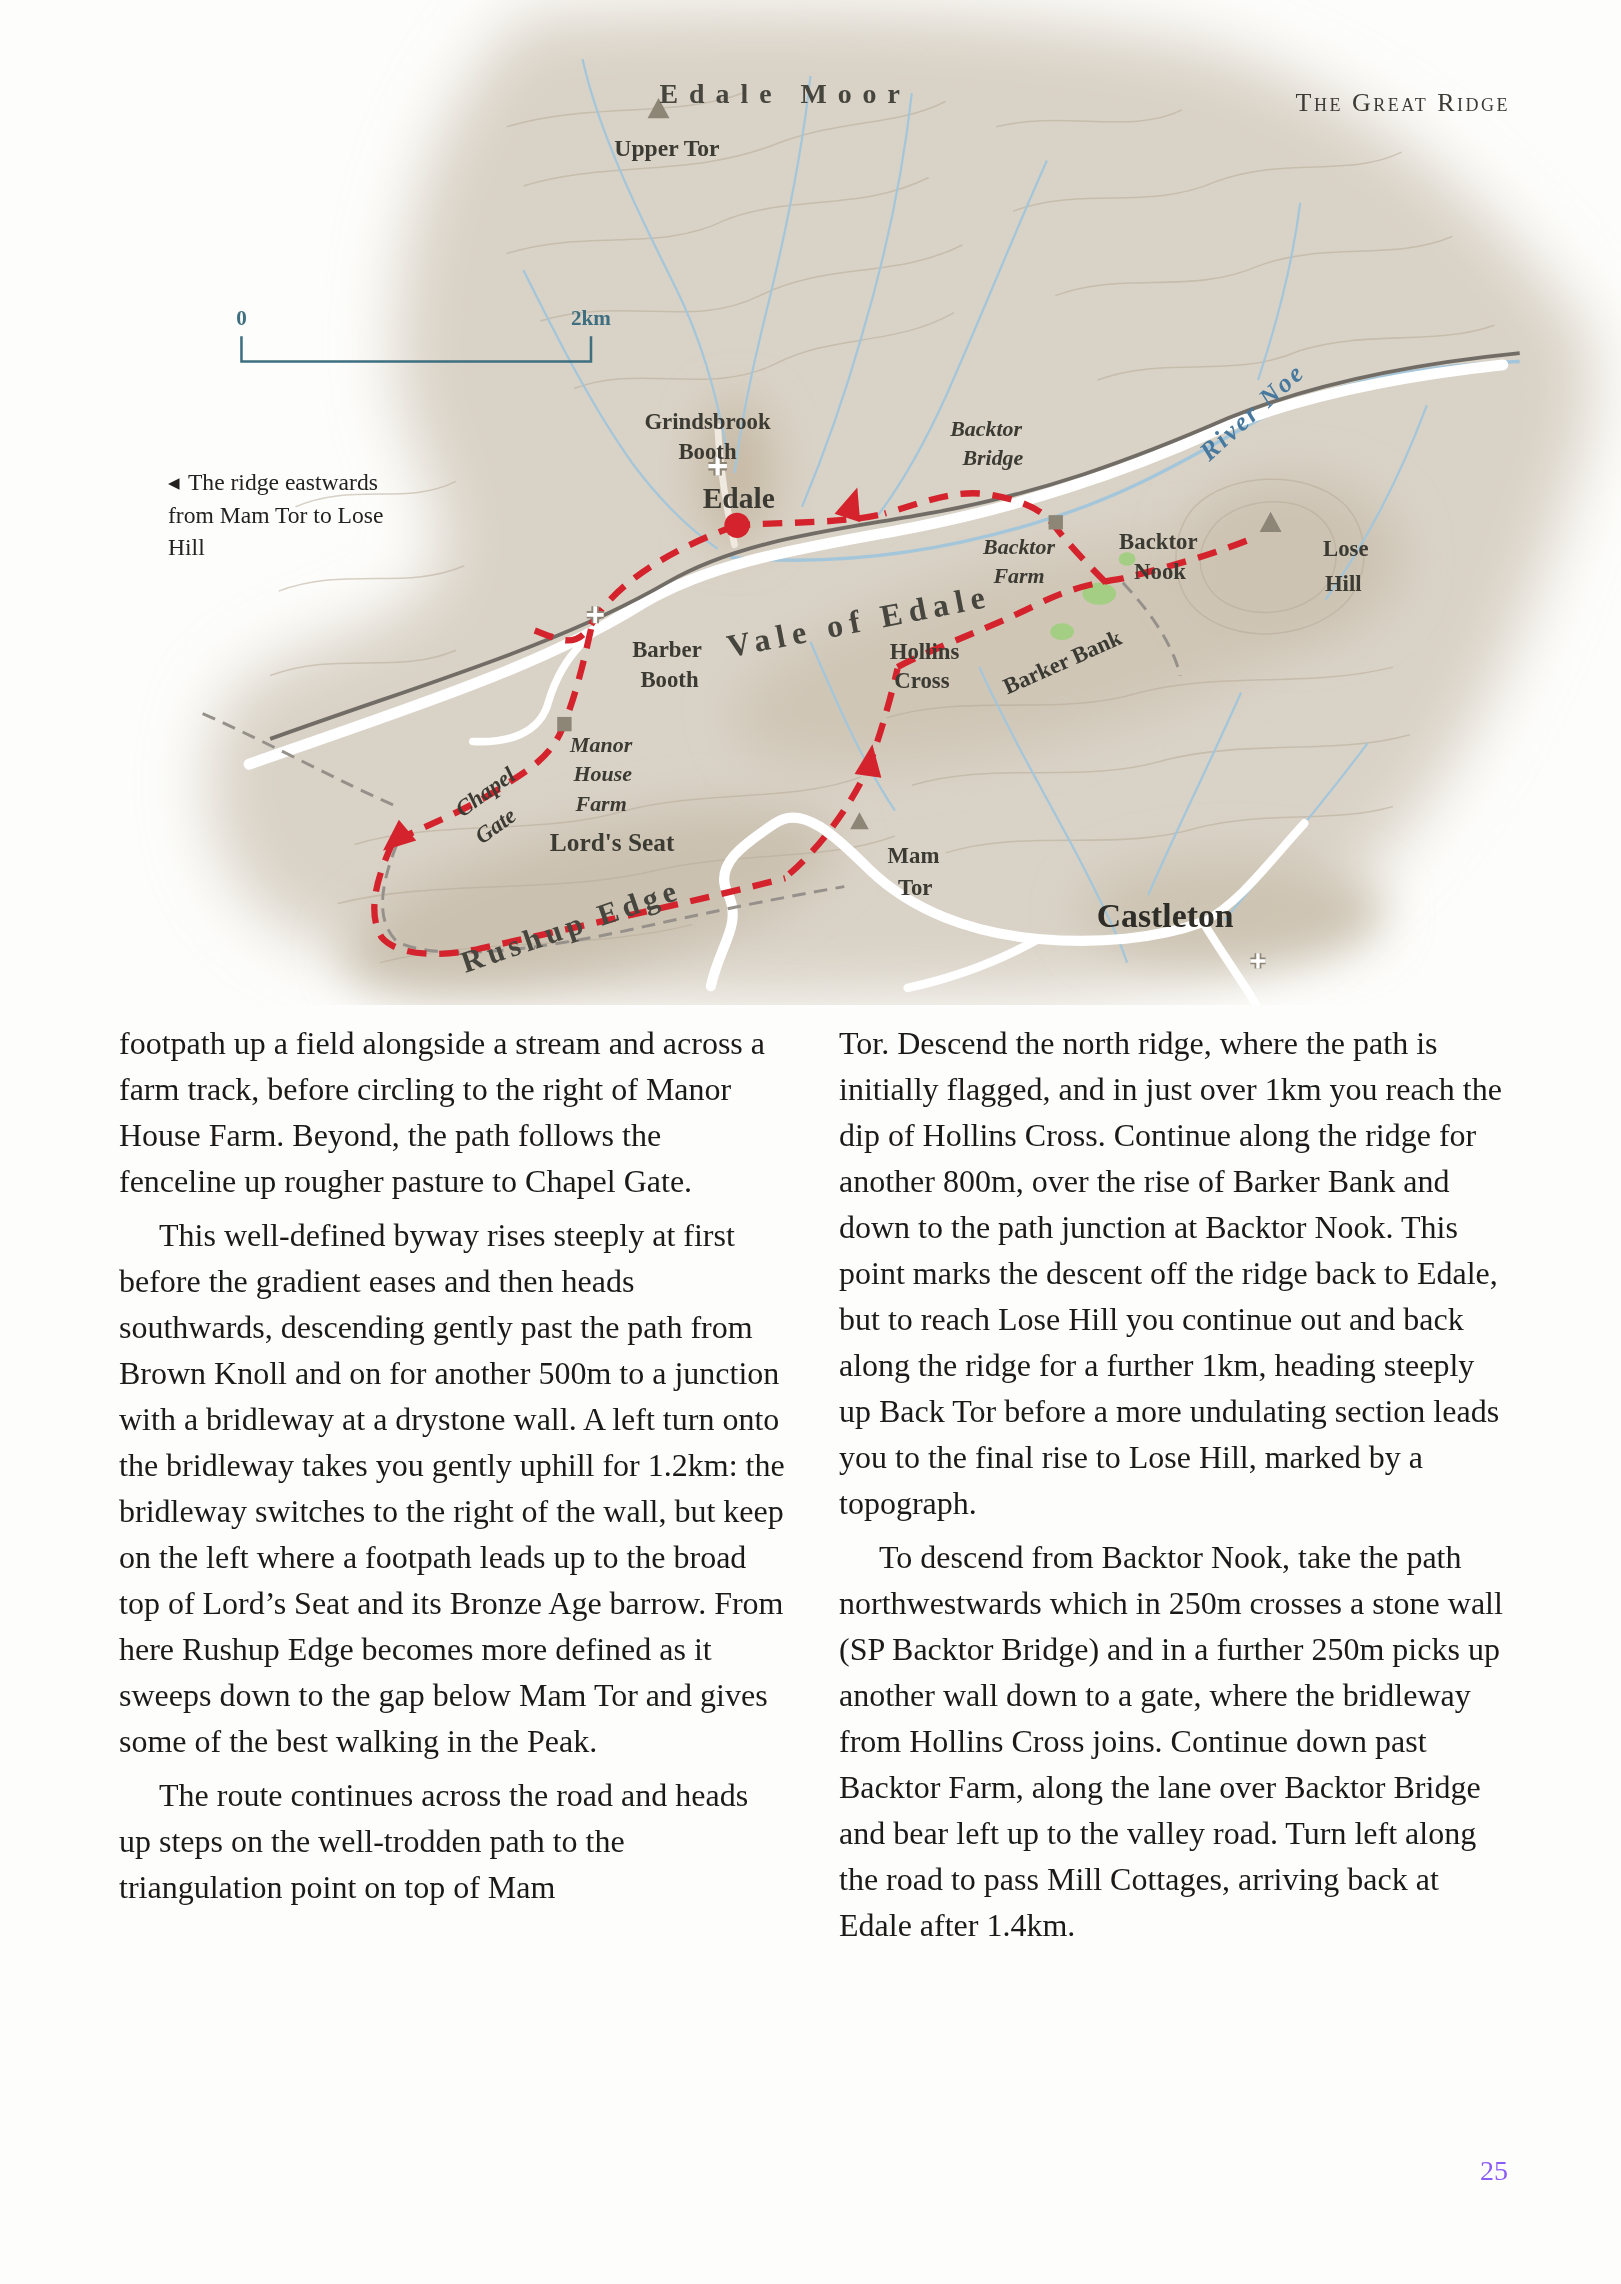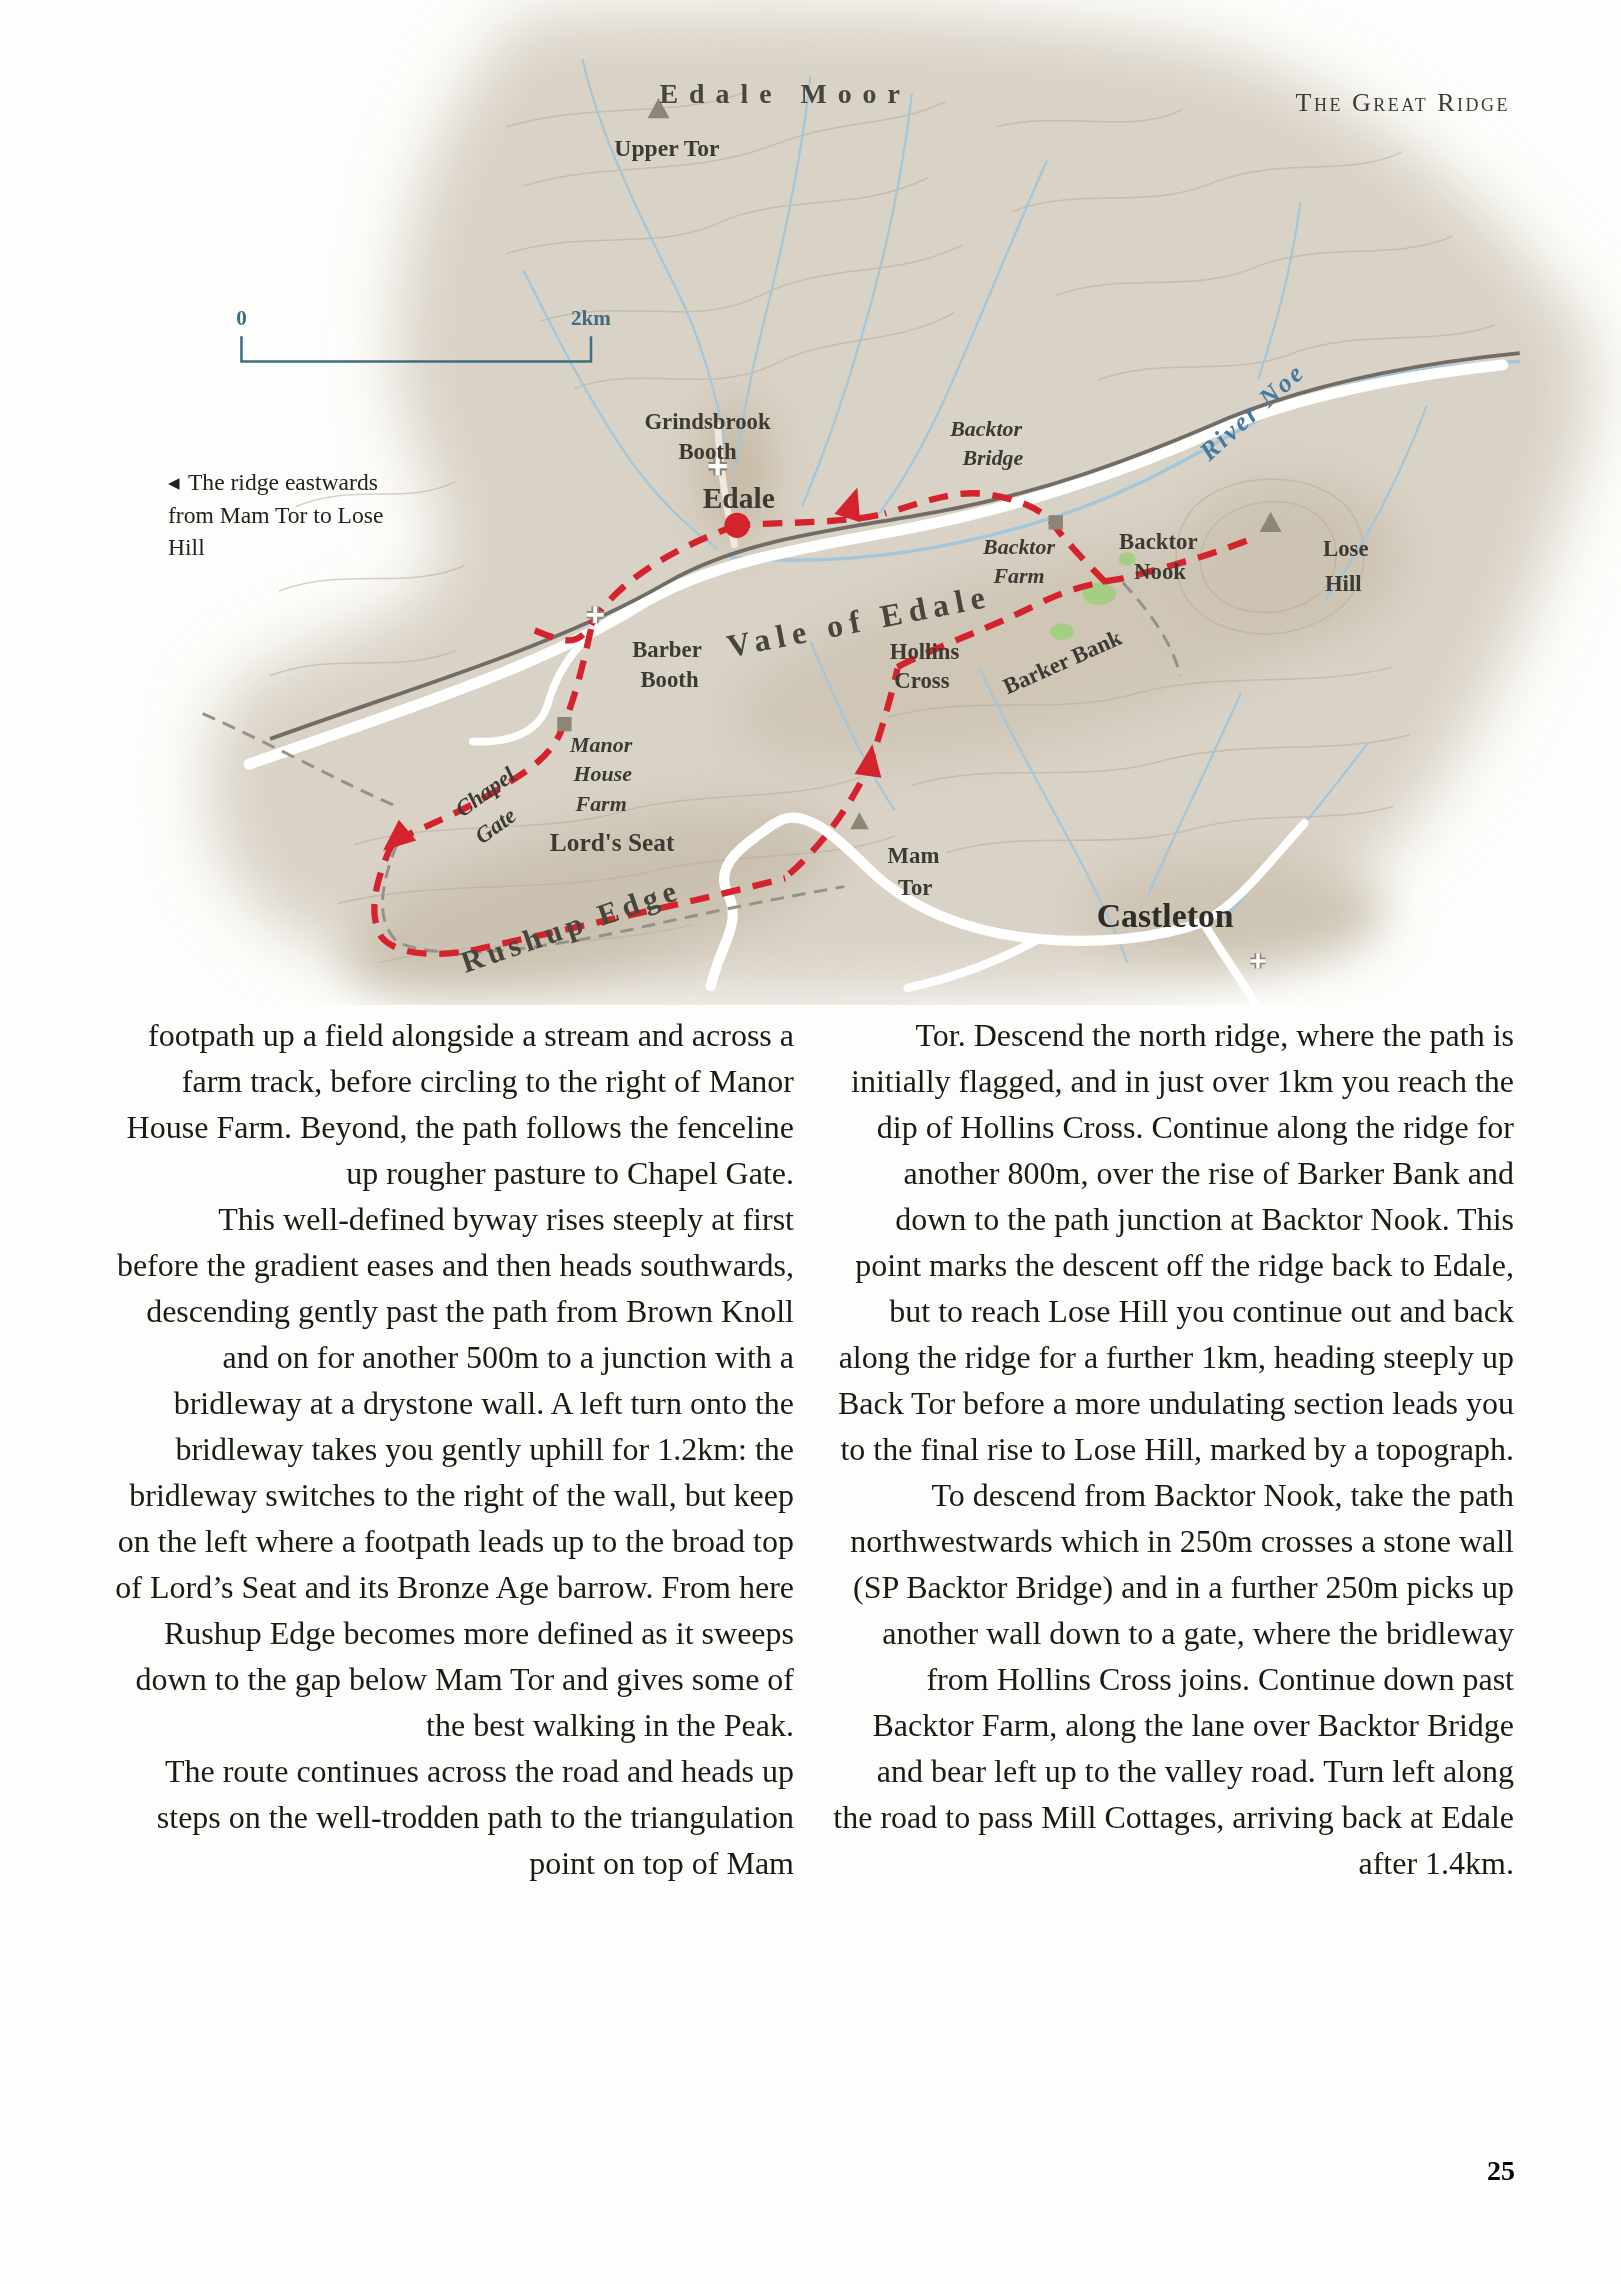--- a/index.html
+++ b/index.html
@@ -29,26 +29,26 @@
     font-size:15px;vertical-align:2.5px;margin-right:8.4px;color:#23221f;
   }
   
   .columns{
     position:absolute;top:1012px;left:111px;width:1403px;
     display:flex;gap:37px;
     color:#1b1a17;font-size:32px;line-height:46px;
     text-rendering:optimizeLegibility;
   }
   .col{width:683px;}
-  .col p{margin:0;text-align:right;}
+  .col p{margin:8px;}
   .col p.indent{text-indent:1.25em;}
   
   .page-num{
-    position:absolute;top:2155px;right:106px;
-    font-size:28px;font-weight:bold;color:#000000;
+    position:absolute;top:2155px;right:113px;
+    font-size:28px;font-weight:normal;color:#8b5cf6;
   }
 </style>
 </head>
 <body>
 
 <div class="page">
 
   <svg class="map-svg" width="1621" height="1005" viewBox="0 0 1920 1190">
     <defs>
       <filter id="soft" x="-25%" y="-25%" width="150%" height="150%">

